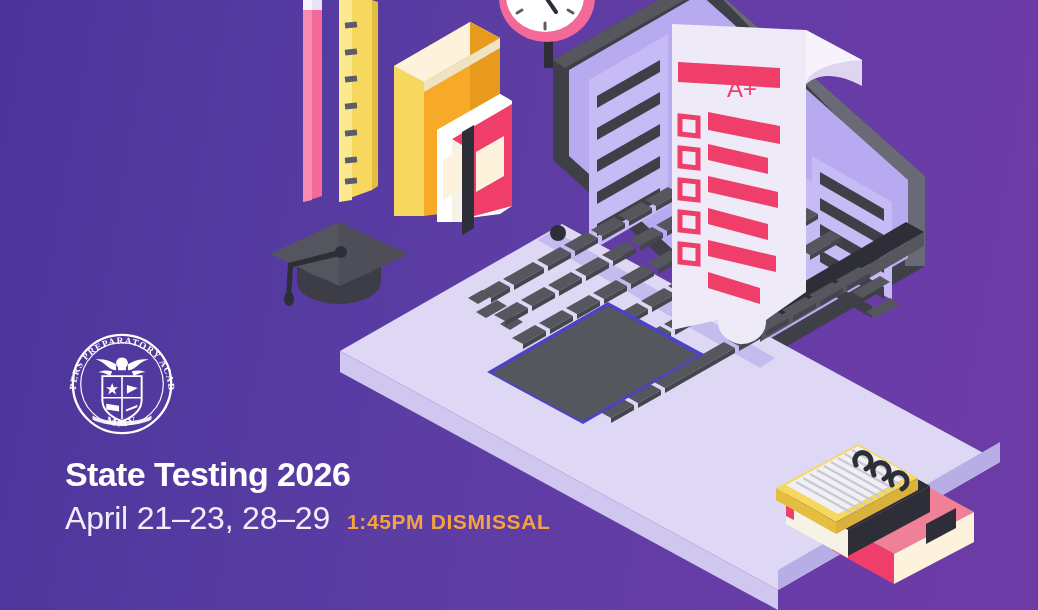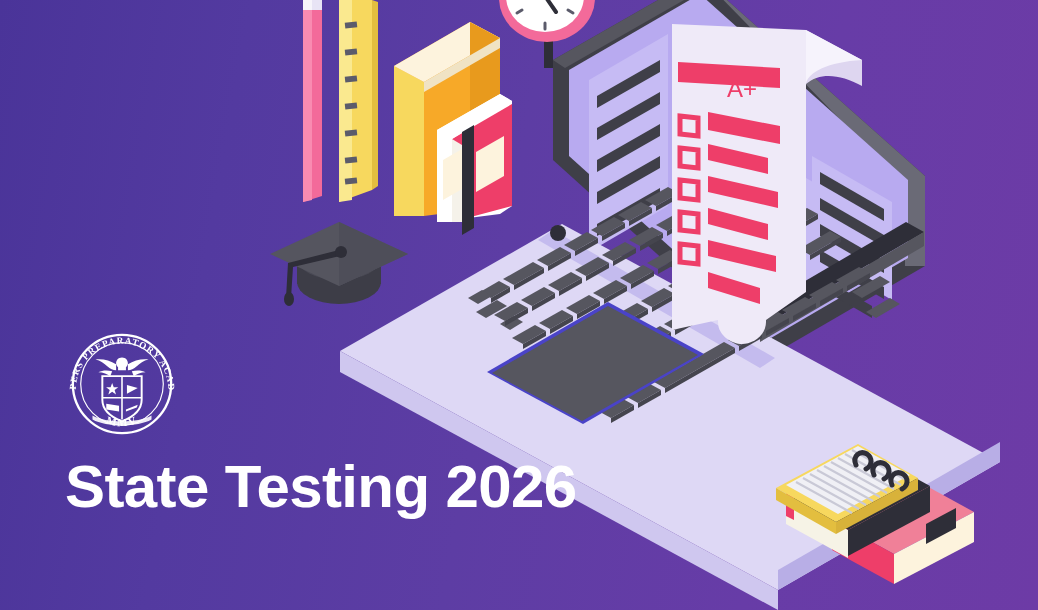--- a/index.html
+++ b/index.html
@@ -24,21 +24,21 @@
     left:63px;
     top:325px;
     width:620px;
   }
   .crest{
     width:118px;height:118px;
     display:block;
     margin-bottom:14px;
   }
   .title{
-    font-size:60px;
+    font-size:34px;
     font-weight:bold;
     color:#ffffff;
     letter-spacing:-0.6px;
     line-height:1;
     margin:0 0 11px 2px;
     white-space:nowrap;
   }
   .subline{
     display:flex;
     align-items:baseline;
@@ -431,15 +431,19 @@
         <path d="M44 80 l13 2 l0 6 l-13 -2 z" fill="#ffffff"></path>
 
         <path d="M64 86 l12 -5 l-1 3 l-11 4 z" fill="#ffffff"></path>
       </g>
 
       <path d="M30 92 C44 100 76 100 90 92 L90 96 C76 104 44 104 30 96 Z" fill="#ffffff" opacity="0.9"></path>
     </svg>
 
     <div class="title">State Testing 2026</div>
 
+    <div class="subline">
+      <span class="dates">April 21–23, 28–29</span>
+      <span class="dismissal">1:45PM DISMISSAL</span>
+    </div>
   </div>
 
 </div>
 
 </body></html>

